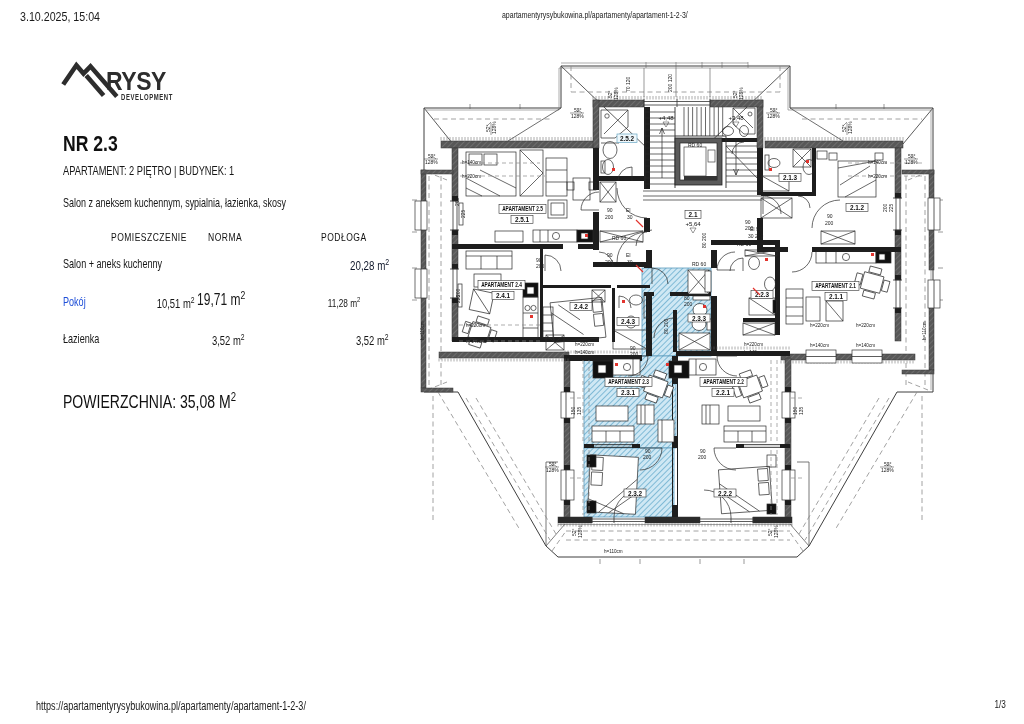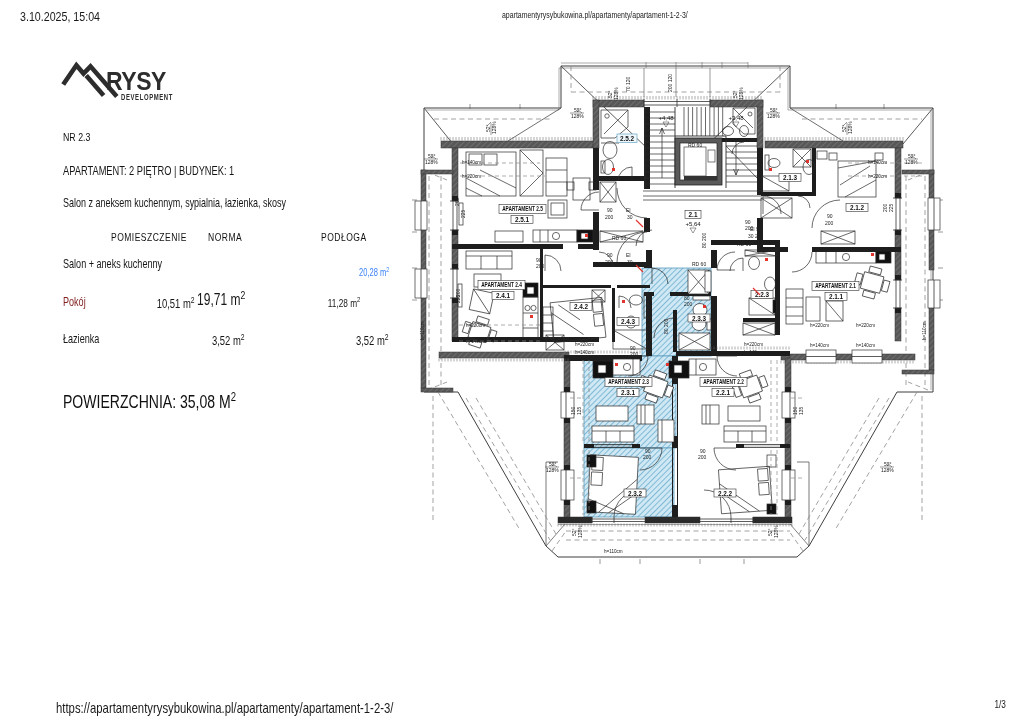--- a/index.html
+++ b/index.html
@@ -9,52 +9,52 @@
   .cxr{display:inline-block;transform-origin:100% 50%;}
   sup{font-size:72%;vertical-align:super;}
 </style>
 </head>
 <body>
 
 <div class="abs" style="left:20px;top:9px;font-size:13px;color:#1a1a1a;"><span class="cx" style="transform:scaleX(0.82)">3.10.2025, 15:04</span></div>
 
 <div class="abs" style="left:458px;top:9px;font-size:9.5px;color:#1a1a1a;margin-left:44px;"><span class="cx" style="transform:scaleX(0.73)">apartamentyrysybukowina.pl/apartamenty/apartament-1-2-3/</span></div>
 
-<div class="abs" style="left:36px;top:699px;font-size:15px;color:#1a1a1a;padding-left:20px;"><span class="cx" style="transform:scaleX(0.755)">https://apartamentyrysybukowina.pl/apartamenty/apartament-1-2-3/</span></div>
+<div class="abs" style="left:16px;top:699px;font-size:12px;color:#1a1a1a;padding-left:20px;"><span class="cx" style="transform:scaleX(0.755)">https://apartamentyrysybukowina.pl/apartamenty/apartament-1-2-3/</span></div>
 
 <div class="abs" style="left:976px;top:699px;font-size:10px;color:#1a1a1a;width:30px;text-align:right;"><span class="cxr" style="transform:scaleX(0.82)">1/3</span></div>
 
 <svg class="abs" style="left:0;top:0" width="260" height="120" viewBox="0 0 260 120">
   <g stroke="#2d2d2d" stroke-width="4.6" fill="none">
     <path d="M63.2,84.5 L76.4,65.2 L83.5,73.5 L90.5,66.3 L116.8,96.5" stroke-linejoin="miter"></path>
     <path d="M86.2,75.5 L103.6,95.5"></path>
   </g>
   <text x="106" y="90.5" font-size="25" font-weight="bold" fill="#2d2d2d" transform="scale(0.92,1)" transform-origin="106 90.5" letter-spacing="-0.5">RYSY</text>
   <text x="121" y="100.2" font-size="9.6" font-weight="bold" fill="#2d2d2d" transform="scale(0.62,1)" transform-origin="121 100.2" letter-spacing="1">DEVELOPMENT</text>
 </svg>
 
-<div class="abs" style="left:63px;top:131px;font-size:11px;font-weight:normal;color:#101010;"><span class="cx" style="transform:scaleX(0.80)">NR 2.3</span></div>
+<div class="abs" style="left:63px;top:131px;font-size:22px;font-weight:bold;color:#101010;"><span class="cx" style="transform:scaleX(0.80)">NR 2.3</span></div>
 
 <div class="abs" style="left:63px;top:164px;font-size:12.4px;color:#161616;"><span class="cx" style="transform:scaleX(0.75)">APARTAMENT: 2 PIĘTRO | BUDYNEK: 1</span></div>
 
 <div class="abs" style="left:63px;top:195px;font-size:13px;color:#161616;"><span class="cx" style="transform:scaleX(0.69)">Salon z aneksem kuchennym, sypialnia, łazienka, skosy</span></div>
 
 <div class="abs" style="left:63px;top:230.5px;font-size:10.8px;color:#111;letter-spacing:0.6px;margin-left:48px;"><span class="cx" style="transform:scaleX(0.79)">POMIESZCZENIE</span></div>
 
 <div class="abs" style="left:208px;top:230.5px;font-size:10.8px;color:#111;letter-spacing:0.6px;"><span class="cx" style="transform:scaleX(0.79)">NORMA</span></div>
 
 <div class="abs" style="left:288px;top:230.5px;font-size:10.8px;color:#111;width:100px;text-align:center;letter-spacing:0.6px;"><span class="cxr" style="transform:scaleX(0.79)">PODŁOGA</span></div>
 
 <div class="abs" style="left:63px;top:257px;font-size:12.6px;color:#161616;"><span class="cx" style="transform:scaleX(0.72)">Salon + aneks kuchenny</span></div>
 
 <div class="abs" style="left:144px;top:257px;font-size:16px;color:#161616;width:101px;text-align:right;margin-top:32px;"><span class="cxr" style="transform:scaleX(0.75)">19,71 m<sup>2</sup></span></div>
 
-<div class="abs" style="left:288px;top:257px;font-size:10px;color:#3b82f6;width:101px;text-align:right;margin-top:8px;"><span class="cxr" style="transform:scaleX(0.75)">20,28 m<sup>2</sup></span></div>
-
-<div class="abs" style="left:63px;top:294.5px;font-size:12.6px;color:#7f1d1d;"><span class="cx" style="transform:scaleX(0.72)">Pokój</span></div>
+<div class="abs" style="left:288px;top:257px;font-size:13px;color:#0f172a;width:101px;text-align:right;"><span class="cxr" style="transform:scaleX(0.75)">20,28 m<sup>2</sup></span></div>
+
+<div class="abs" style="left:63px;top:294.5px;font-size:12.6px;color:#1d4ed8;"><span class="cx" style="transform:scaleX(0.72)">Pokój</span></div>
 
 <div class="abs" style="left:144px;top:294.5px;font-size:12.6px;color:#161616;width:101px;text-align:left;"><span class="cxr" style="transform:scaleX(0.75)">10,51 m<sup>2</sup></span></div>
 
 <div class="abs" style="left:288px;top:294.5px;font-size:11px;color:#161616;width:101px;text-align:center;"><span class="cxr" style="transform:scaleX(0.75)">11,28 m<sup>2</sup></span></div>
 
 <div class="abs" style="left:63px;top:332px;font-size:12.6px;color:#161616;text-decoration:underline;"><span class="cx" style="transform:scaleX(0.72)">Łazienka</span></div>
 
 <div class="abs" style="left:144px;top:332px;font-size:12.6px;color:#161616;width:101px;text-align:right;"><span class="cxr" style="transform:scaleX(0.75)">3,52 m<sup>2</sup></span></div>
 
 <div class="abs" style="left:288px;top:332px;font-size:12.6px;color:#161616;width:101px;text-align:right;"><span class="cxr" style="transform:scaleX(0.75)">3,52 m<sup>2</sup></span></div>

